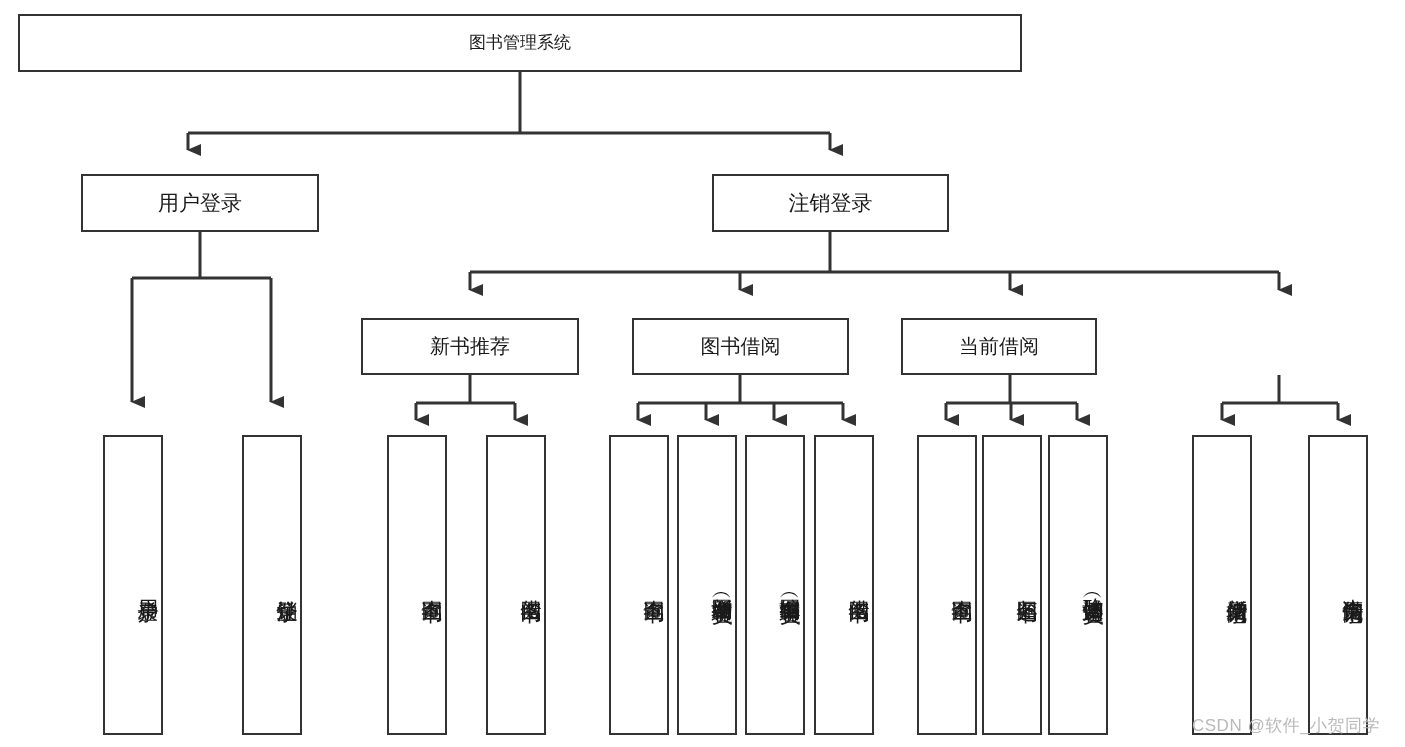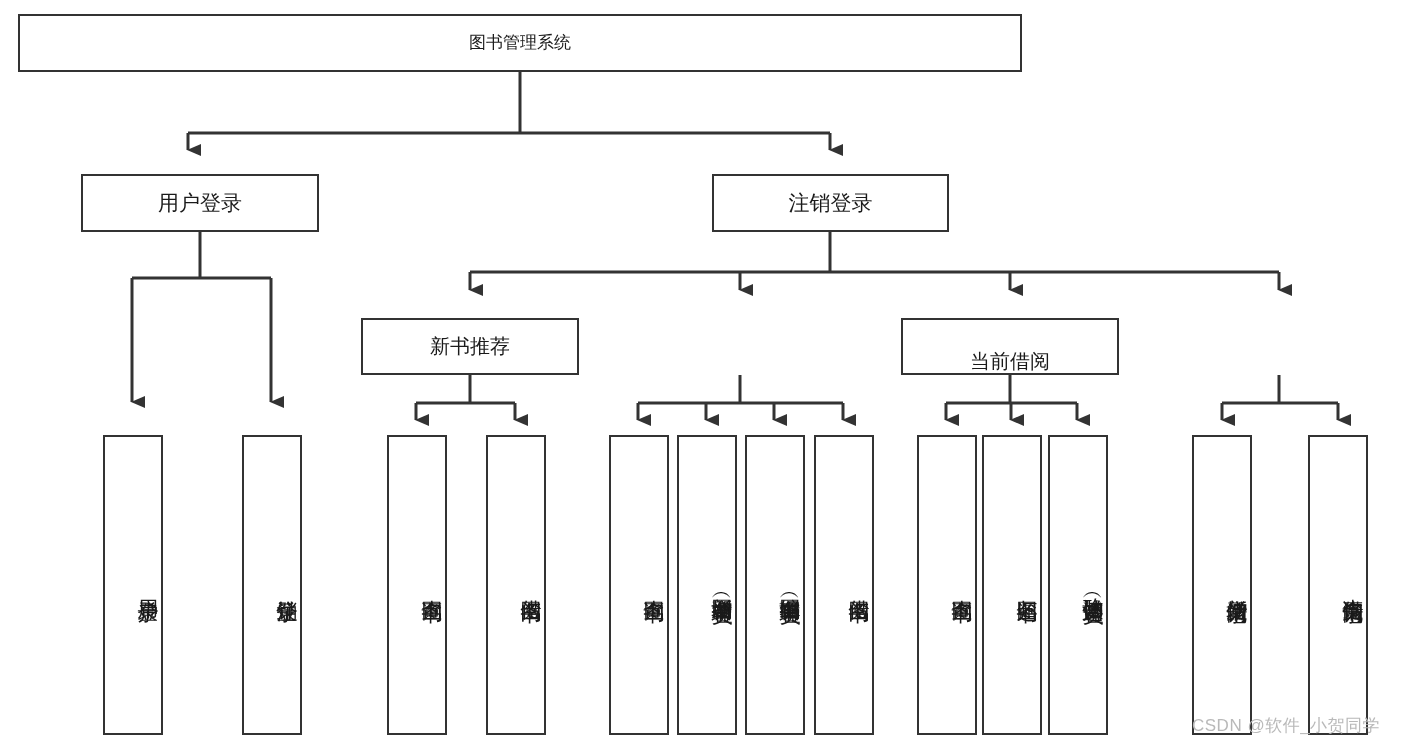--- a/index.html
+++ b/index.html
@@ -129,22 +129,25 @@
   </div>
 
   <div class="node horiz level2" style="left:712px; top:174px; width:237px; height:58px;">
     <span>注销登录</span>
   </div>
 
   <div class="node horiz level3" style="left:361px; top:318px; width:218px; height:57px;">
     <span>新书推荐</span>
   </div>
 
-
-  <div class="node horiz level3" style="left:901px; top:318px; width:218px; height:57px;align-items:flex-end;">
+  <div class="node horiz level3" style="left:632px; top:318px; width:217px; height:57px;">
+    <span>图书借阅</span>
+  </div>
+
+  <div class="node horiz level3" style="left:901px; top:318px; width:196px; height:57px;">
     <span>当前借阅</span>
   </div>
 
 
   <div class="node vert" style="left:103px; top:435px; width:60px; height:300px;">
     <span>用户登录</span>
   </div>
 
   <div class="node vert" style="left:242px; top:435px; width:60px; height:300px;">
     <span>注销登录</span>

